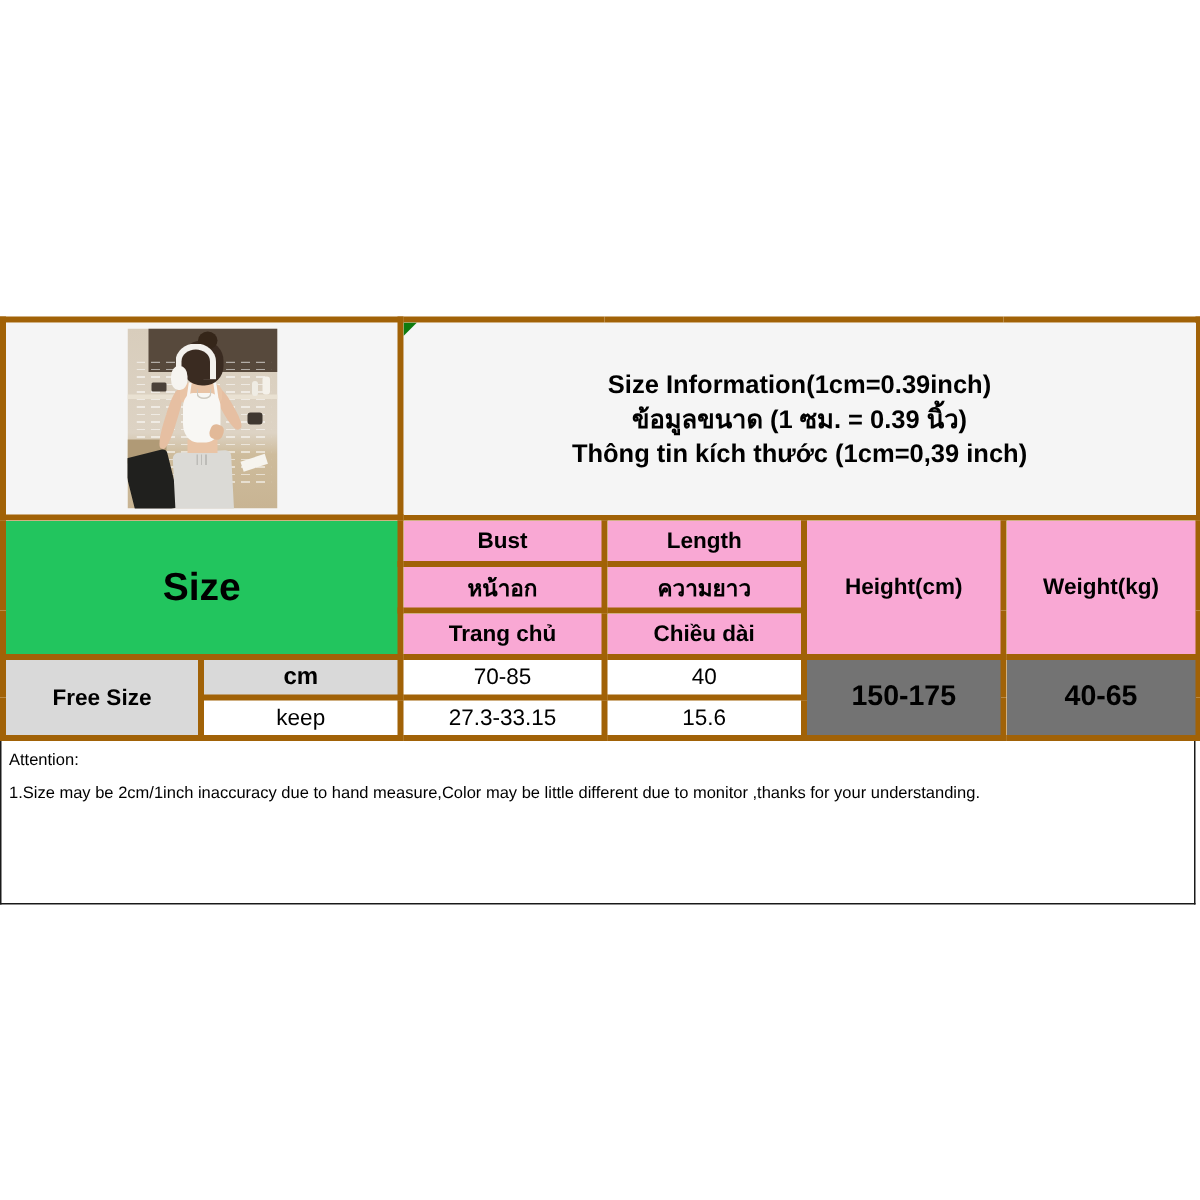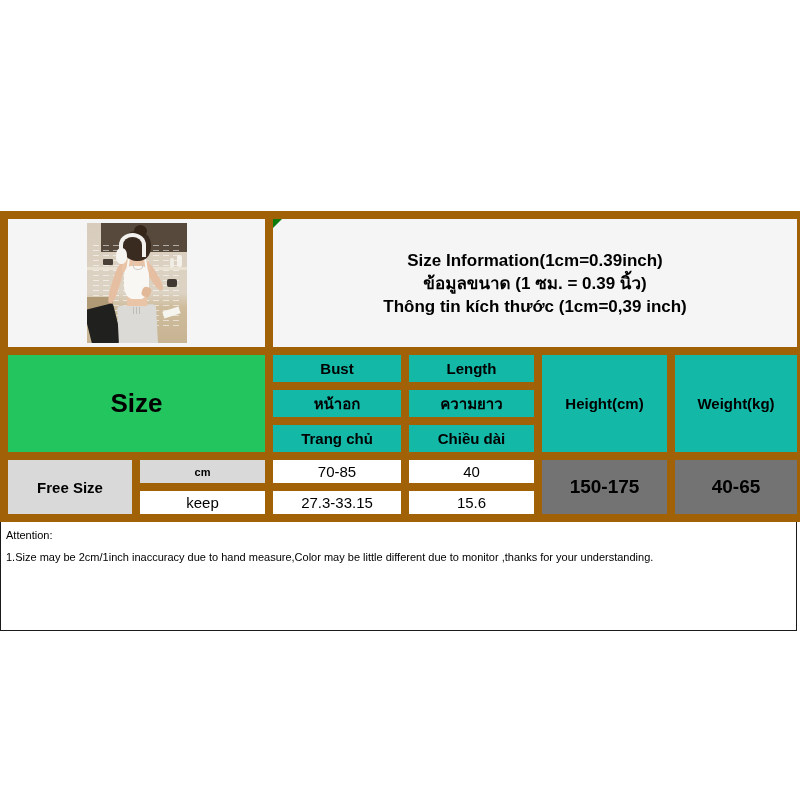--- a/index.html
+++ b/index.html
@@ -1,32 +1,32 @@
 <!DOCTYPE html>
 <html><head>
 <meta charset="utf-8">
 <style>
   html,body{margin:0;padding:0;background:#ffffff;}
   body{width:800px;height:800px;font-family:"Liberation Sans","DejaVu Sans",sans-serif;color:#000;}
   .canvas{position:relative;width:800px;height:800px;background:#fff;overflow:hidden;}
   .sheet{position:absolute;top:211px;left:0;width:797px;}
 
   table.size-table{border-collapse:collapse;table-layout:fixed;width:797px;}
-  table.size-table td{border:8px solid #a16207;text-align:center;vertical-align:middle;padding:0;overflow:hidden;}
+  table.size-table td{border:4px solid #a16207;text-align:center;vertical-align:middle;padding:0;overflow:hidden;}
 
   td.img-cell{background:#f5f5f5;height:128px;}
   td.title-cell{background:#f5f5f5;position:relative;font-weight:bold;font-size:17px;line-height:23px;}
   .marker{position:absolute;top:0;left:0;width:0;height:0;
           border-top:9px solid #0f7b0f;border-right:9px solid transparent;}
 
-  td.hdr{background:#14b8a6;font-weight:bold;font-size:15px;height:27px;}
+  td.hdr{background:#f9a8d4;font-weight:bold;font-size:15px;height:27px;}
   td.size-corner{background:#22c55e;font-weight:bold;font-size:26px;}
   td.data{background:#ffffff;font-weight:normal;font-size:15px;height:23px;}
   td.data-soft{background:#737373;font-weight:bold;font-size:19px;}
-  td.unit-gray{background:#d9d9d9;font-weight:bold;font-size:11px;height:23px;}
+  td.unit-gray{background:#d9d9d9;font-weight:bold;font-size:16px;height:23px;}
 
   .attention{box-sizing:border-box;width:797px;min-height:109px;border:1px solid #1a1a1a;border-top:none;
              background:#fff;text-align:left;font-size:11px;line-height:21.5px;padding:3px 5px 6px 5px;}
 
   
   .photo{position:relative;width:100px;height:120px;margin:0 auto;overflow:hidden;
          background:linear-gradient(180deg,#d6cbba 0%,#d9cfc0 55%,#cdbd9f 72%,#c7b untied494 72%,#c6b292 100%);}
   .ph-wall{position:absolute;inset:0;background:linear-gradient(180deg,#d8cdbc 0%,#ddd3c4 58%,#cebc9c 70%,#c8b493 100%);}
   .ph-board{position:absolute;left:14%;top:0;width:86%;height:24%;background:#57493c;}
   .ph-board-lines{position:absolute;left:6%;top:18%;width:90%;height:70%;

